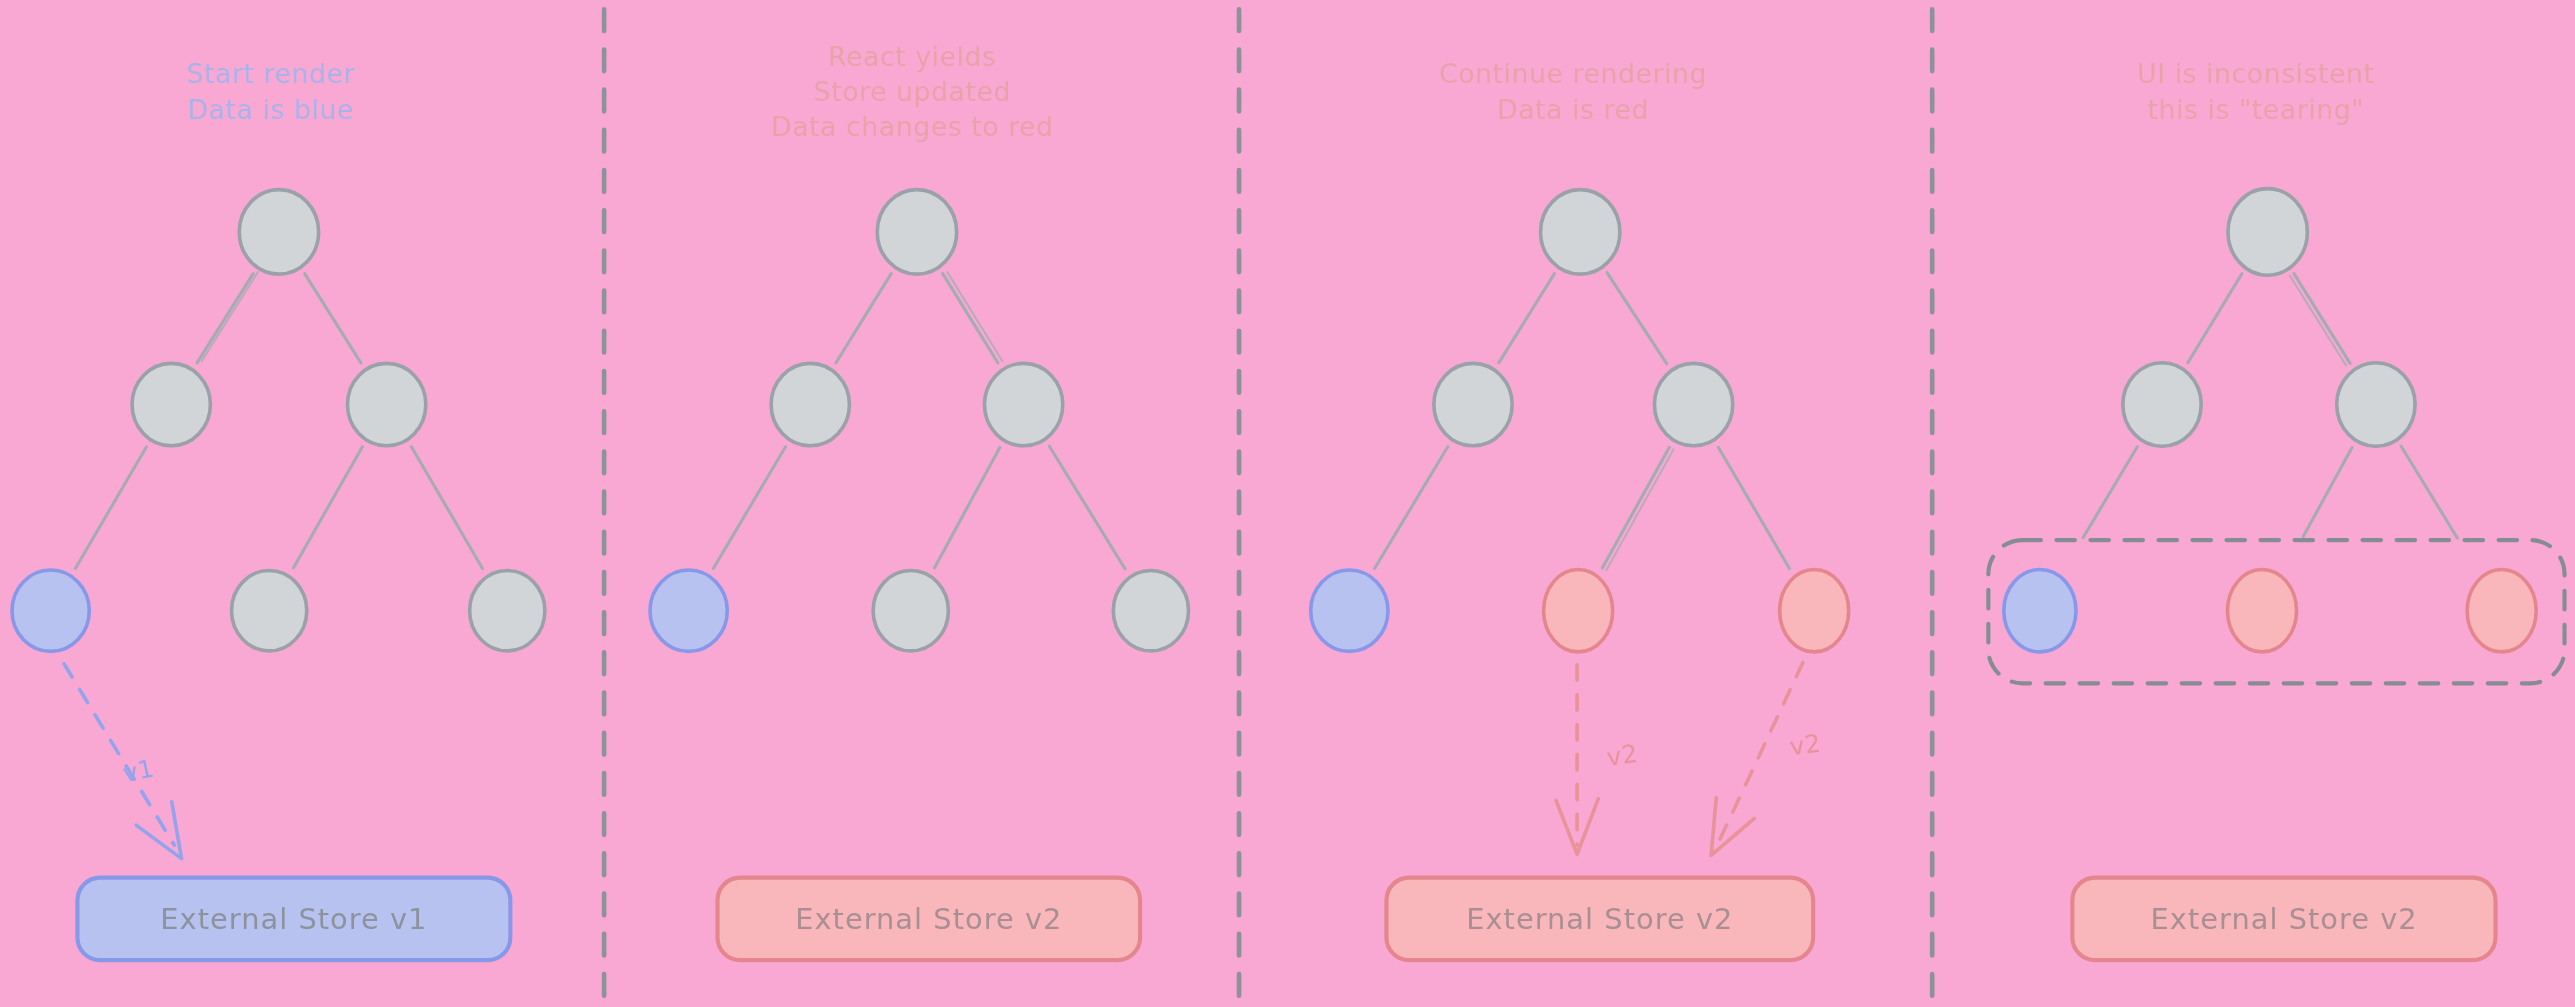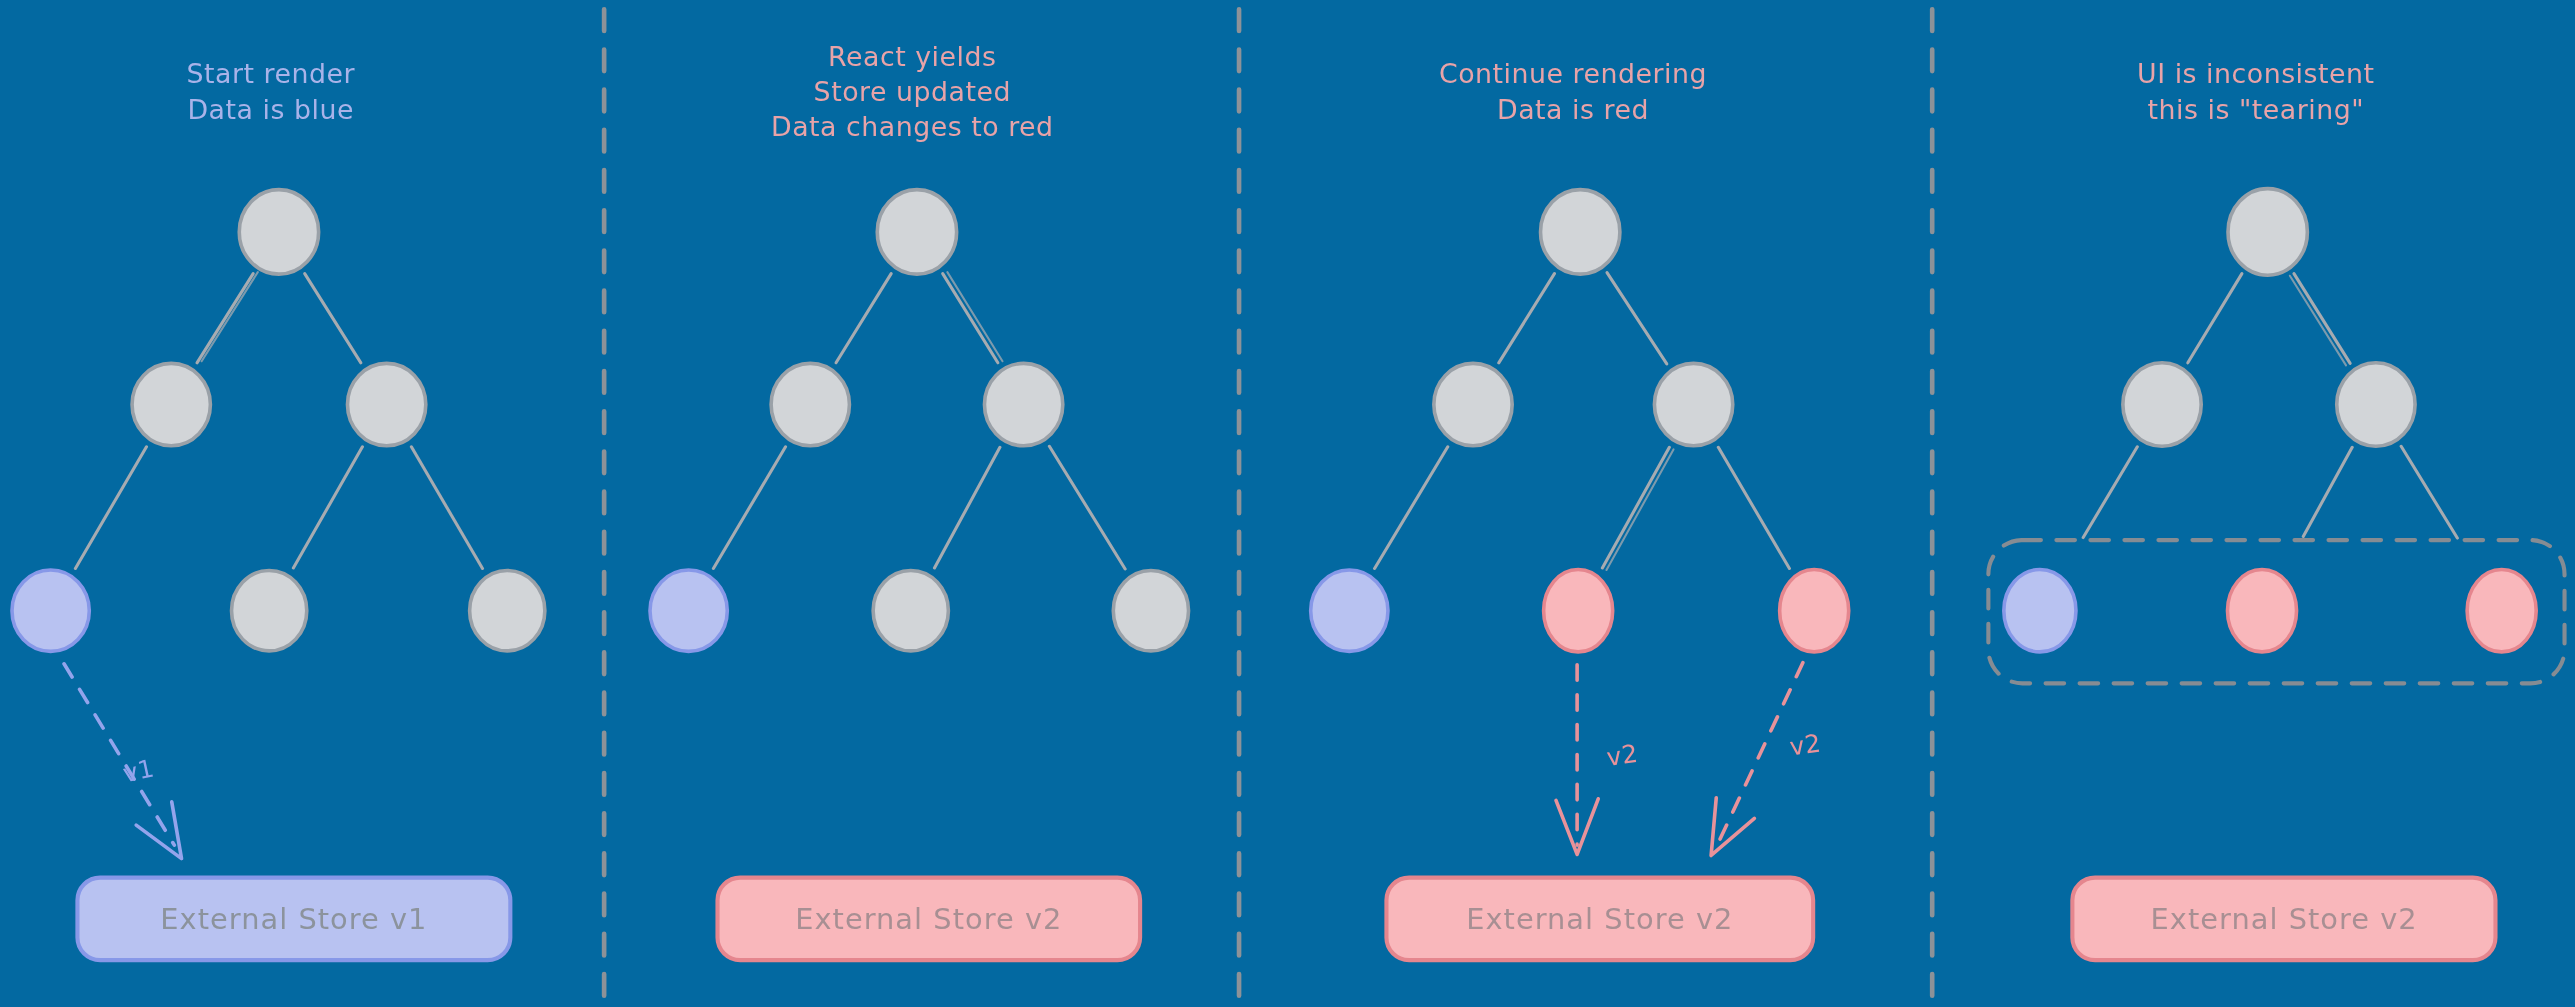--- a/index.html
+++ b/index.html
@@ -1,20 +1,20 @@
 <!DOCTYPE html>
 <html style="--gray-fill: #d2d5d8; --gray-stroke: #9aa1a8; --blue-fill: #b8c2f1; --blue-stroke: #8798e8; --red-fill: #f9b7bb; --red-stroke: #e5868e; --edge: #a6abb1; --divider: #8d9298; --blue-text: #a9b3e9; --red-text: #e8a3a8; --blue-arrow: #93a4ec; --red-arrow: #e8929a; --store-blue-text: #8c939d; --store-red-text: #a88f93; --tear-rect: #868c93;font-size:8.2px"><head>
 <meta charset="utf-8">
 <style>
   html, body { margin: 0; padding: 0; background: #ffffff; }
   .stage {
     position: relative;
     width: 2576px;
     height: 1007px;
-    background: #0369a1;
+    background: #f9a8d4;
     font-family: "DejaVu Sans", "Liberation Sans", sans-serif;
   }
   svg { display: block; }
 
   
   .divider {
     stroke: var(--divider);
     stroke-width: 9;
     stroke-dasharray: 42 36;
     stroke-linecap: round;

